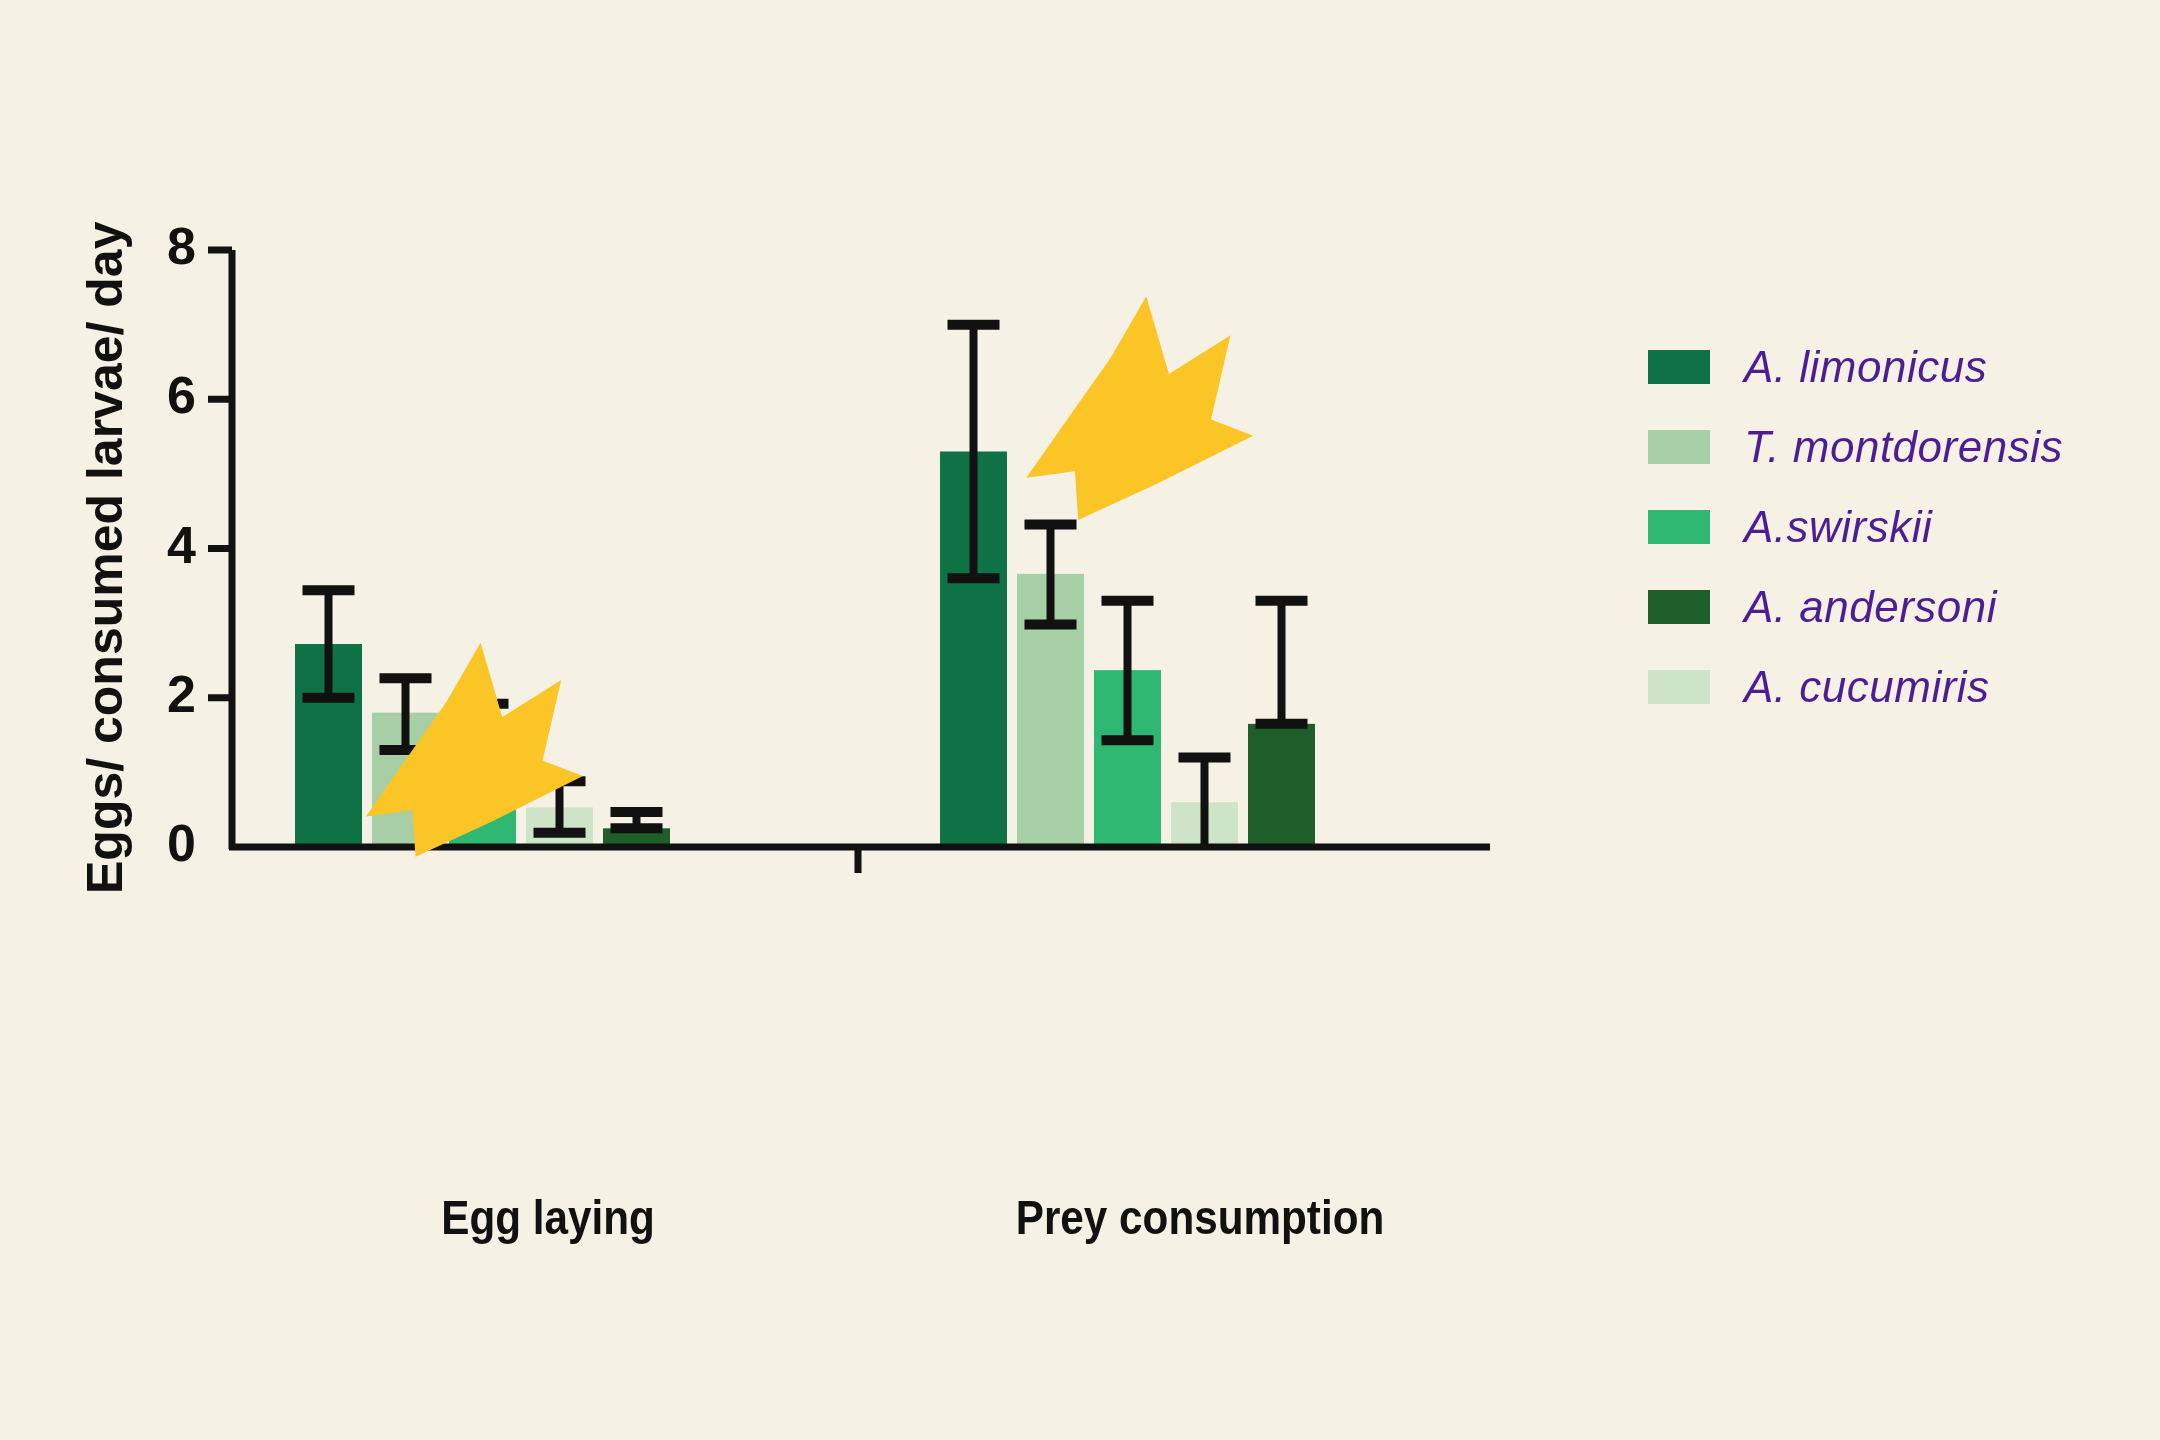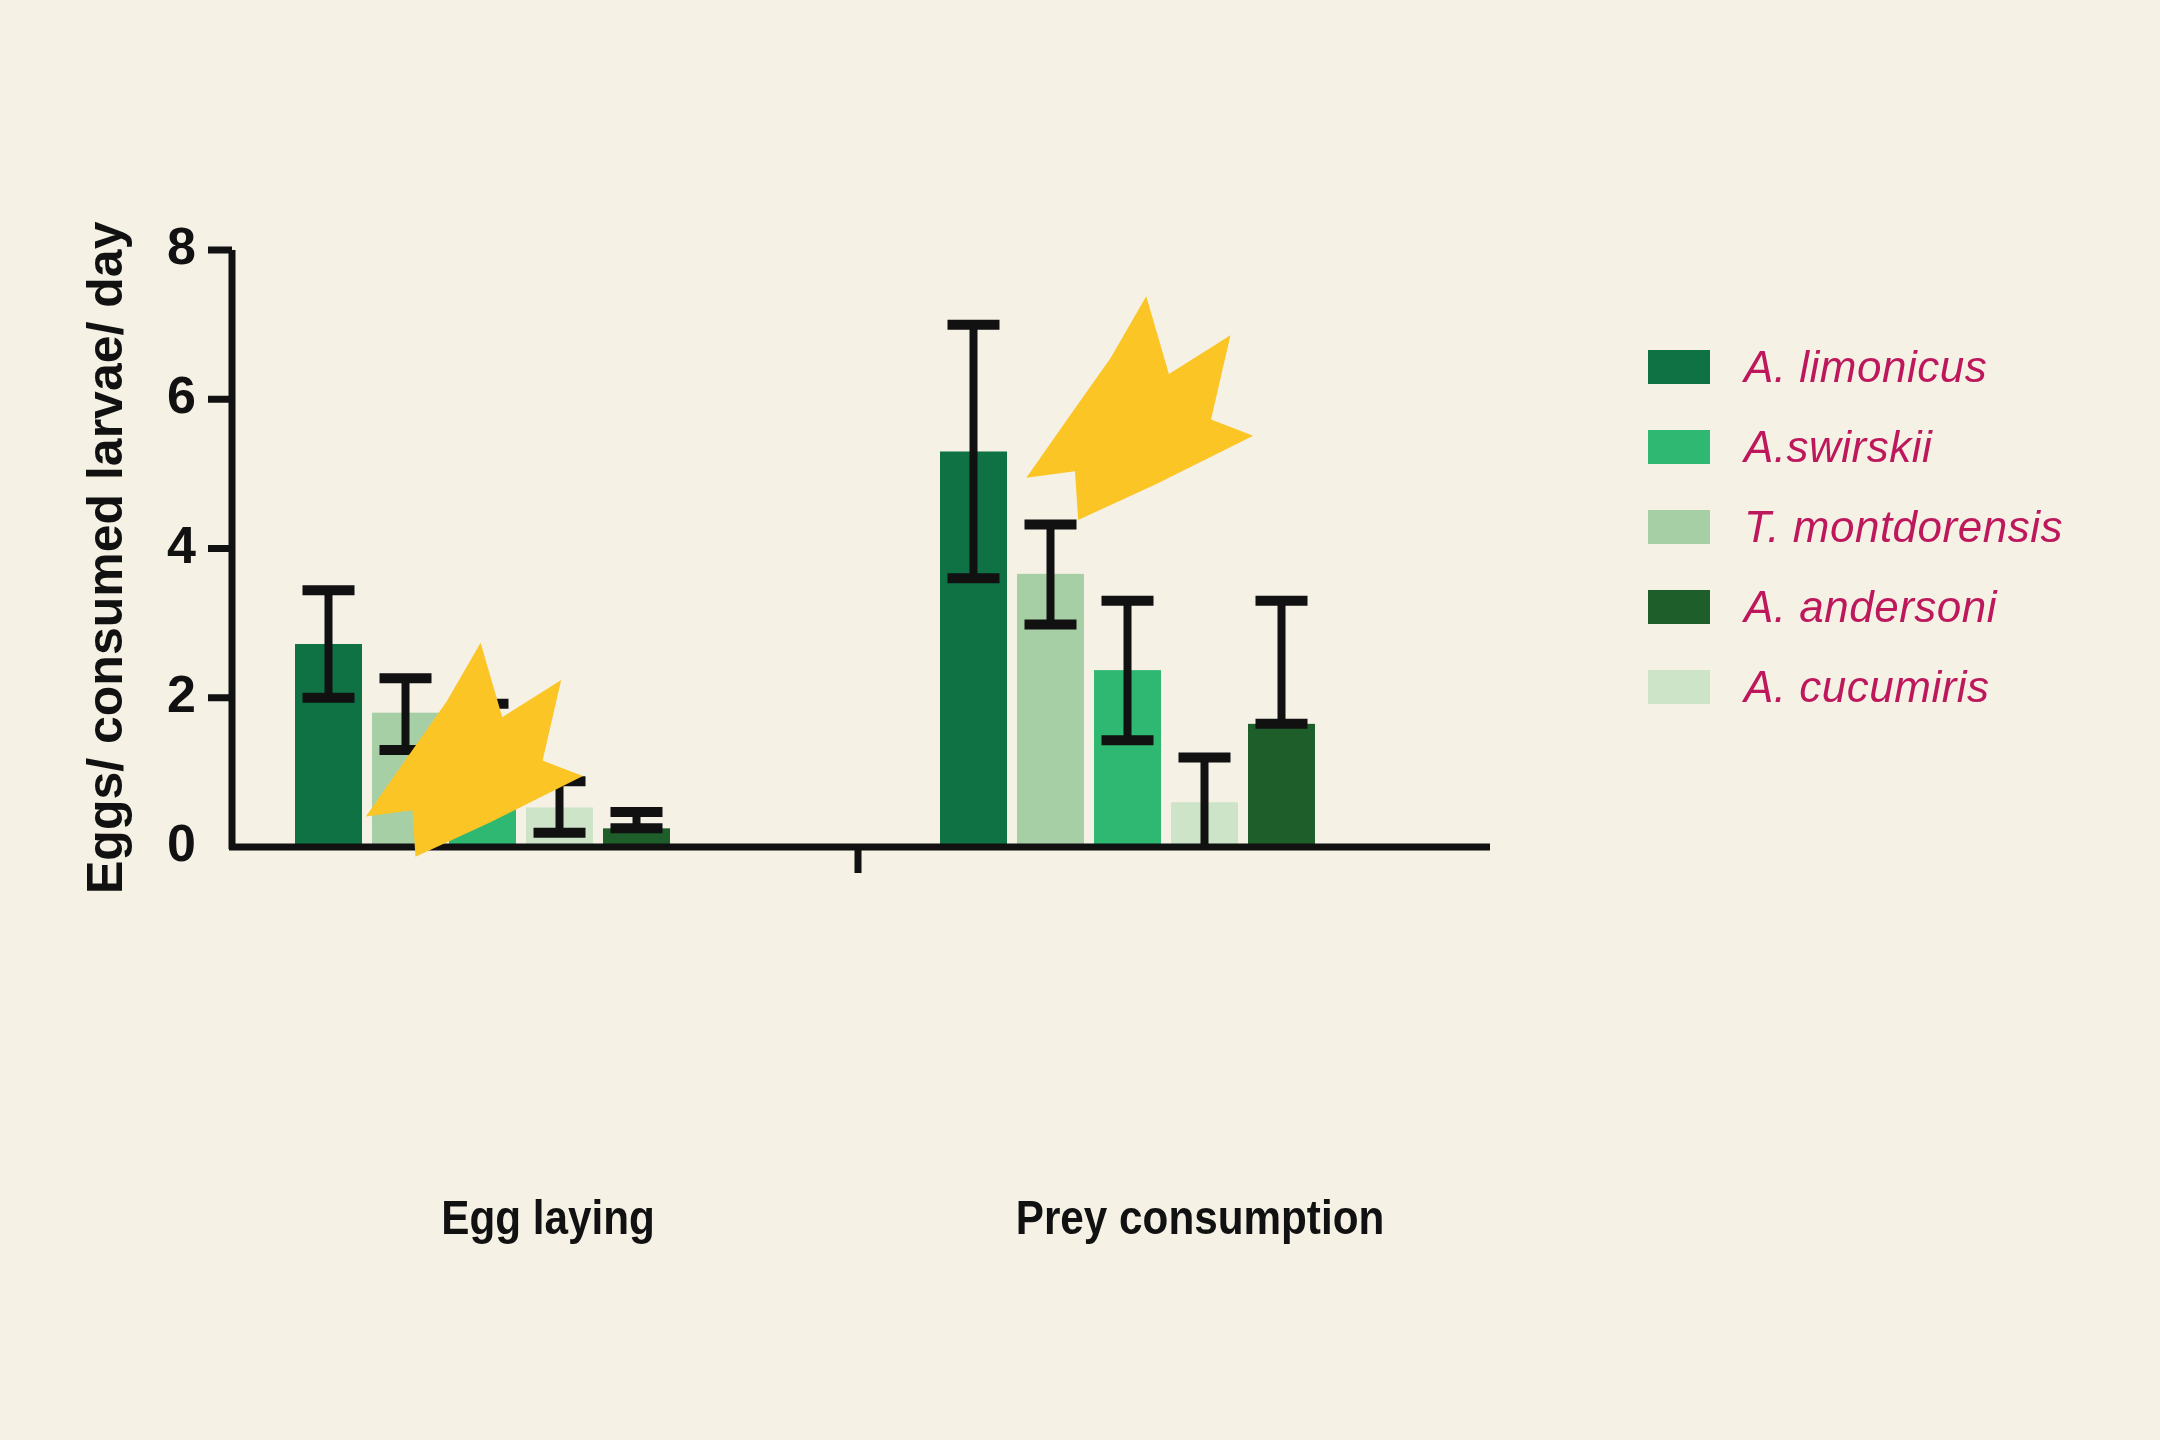--- a/index.html
+++ b/index.html
@@ -28,21 +28,21 @@
   .legend-swatch{
     width:62px;height:34px;
     flex:0 0 auto;
     margin-right:34px;
   }
   .legend-label{
     font-family:"Liberation Sans", sans-serif;
     font-style:italic;
     font-weight:400;
     font-size:44px;
-    color:#be185d;
+    color:#4c1d95;
     white-space:nowrap;
     letter-spacing:0.5px;
   }
 
   
   .ytick{
     position:absolute;
     font-family:"Liberation Sans", sans-serif;
     font-weight:bold;
     font-size:52px;
@@ -176,28 +176,28 @@
       <div class="xlabel" style="left: 248px; top: 1190px; width: 600px;">Egg laying</div>
       <div class="xlabel" style="left: 900px; top: 1190px; width: 600px;">Prey consumption</div>
     </div>
 
   <div id="legend">
       <div class="legend-row">
         <div class="legend-swatch" style="background: rgb(14, 114, 69);"></div>
         <div class="legend-label">A. limonicus</div>
       </div>
       <div class="legend-row">
+        <div class="legend-swatch" style="background: rgb(166, 207, 166);"></div>
+        <div class="legend-label">T. montdorensis</div>
+      </div>
+      <div class="legend-row">
         <div class="legend-swatch" style="background: rgb(47, 184, 114);"></div>
         <div class="legend-label">A.swirskii</div>
       </div>
       <div class="legend-row">
-        <div class="legend-swatch" style="background: rgb(166, 207, 166);"></div>
-        <div class="legend-label">T. montdorensis</div>
-      </div>
-      <div class="legend-row">
         <div class="legend-swatch" style="background: rgb(29, 94, 43);"></div>
         <div class="legend-label">A. andersoni</div>
       </div>
       <div class="legend-row">
         <div class="legend-swatch" style="background: rgb(205, 228, 200);"></div>
         <div class="legend-label">A. cucumiris</div>
       </div>
     </div>
 </div>
 

